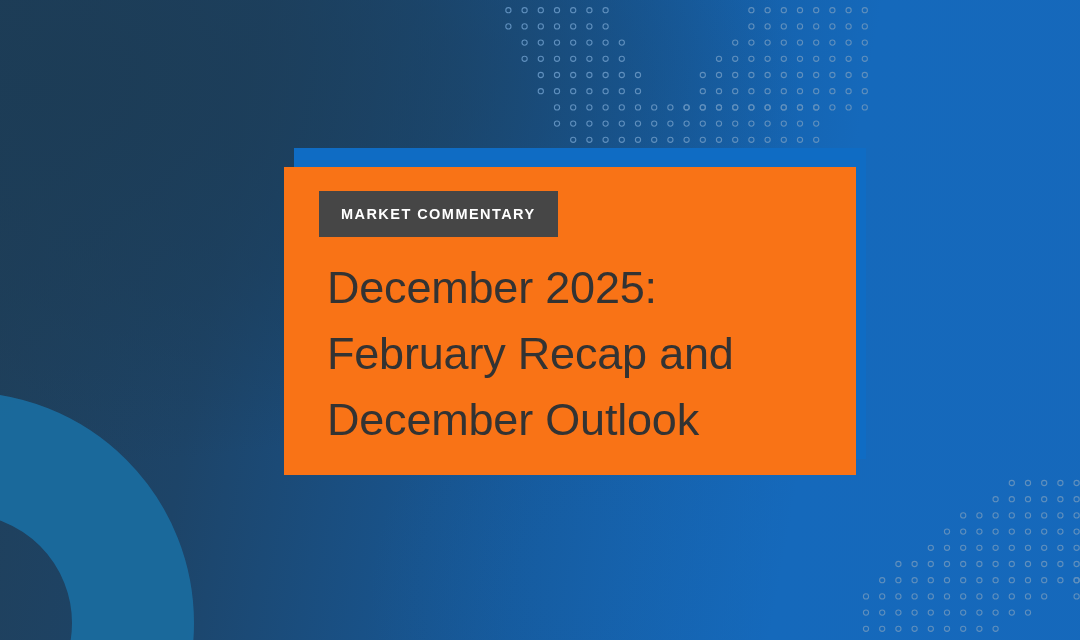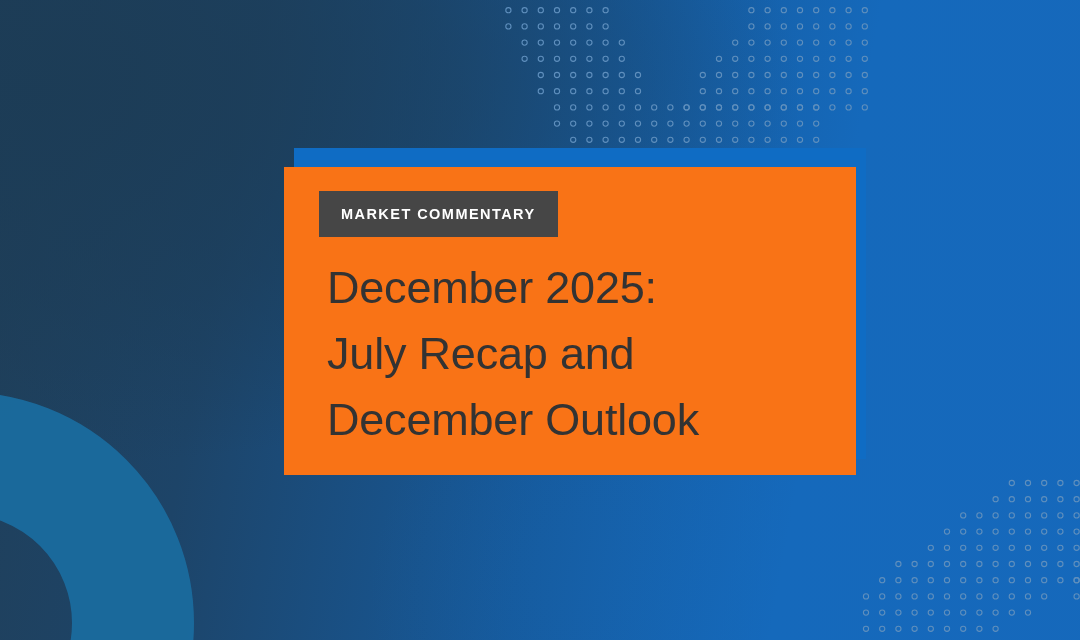--- a/index.html
+++ b/index.html
@@ -459,18 +459,18 @@
     </svg>
   </div>
 
   <div class="accent-rect"></div>
 
   <div class="card">
     <div class="badge">MARKET COMMENTARY</div>
 
     <h1 class="card-title">
       <span class="title-line">December 2025:</span>
-      <span class="title-line">July Recap and</span>
+      <span class="title-line">February Recap and</span>
       <span class="title-line">December Outlook</span>
     </h1>
   </div>
 
 </div>
 
 </body></html>

